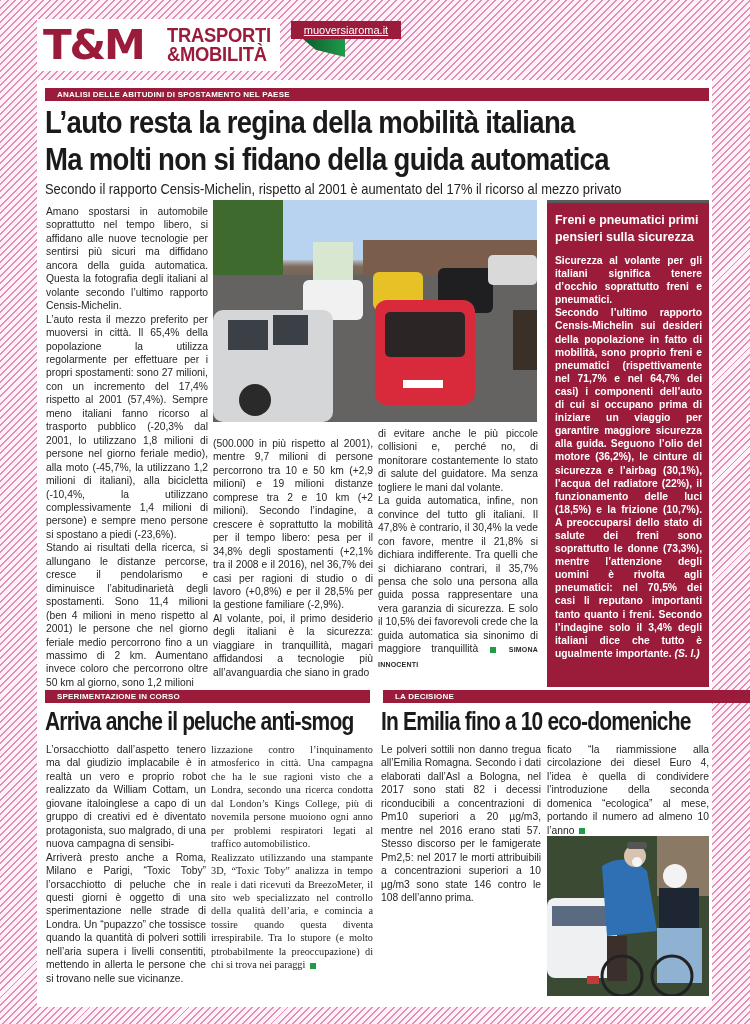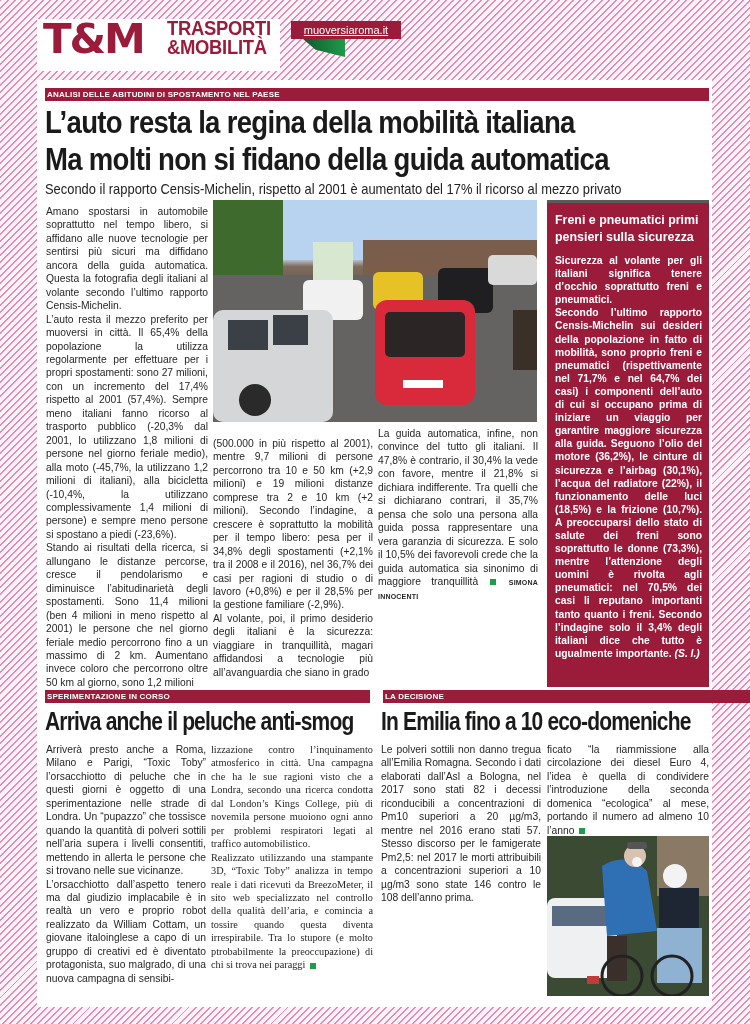--- a/index.html
+++ b/index.html
@@ -6,21 +6,21 @@
   html, body { width: 750px; height: 1024px; overflow: hidden; }
   body {
     position: relative;
     background-color: #fbe9f1;
     background-image: repeating-linear-gradient(135deg, #e58ab4 0px, #e58ab4 1.4px, #fdf2f7 1.4px, #fdf2f7 5px);
     font-family: "Liberation Sans", sans-serif;
     color: #1e1e1e;
   }
   .masthead-logo {
     position: absolute; left: 37px; top: 19px; width: 243px; height: 52px;
-    background: #ffffff; display: flex; align-items: flex-start; padding-left: 6px;
+    background: #ffffff; display: flex; align-items: center; padding-left: 6px;
   }
   .logo-tm {
     font-family: "DejaVu Sans", sans-serif; font-weight: bold;
     font-size: 40px; letter-spacing: -2px; color: #9a1b3a; line-height: 1;
     transform: scaleX(1.05); transform-origin: left center; width: 120px;
   }
   .logo-words { margin-left: 4px; color: #9a1b3a; font-weight: bold; line-height: 0.95; }
   .logo-words div { font-size: 20px; letter-spacing: -0.3px; transform: scaleX(0.92); transform-origin: left; }
   .site-badge {
     position: absolute; left: 291px; top: 21px; width: 110px; height: 18px;
@@ -29,21 +29,21 @@
   .site-flag {
     position: absolute; left: 303px; top: 39px; width: 42px; height: 18px;
     background: linear-gradient(90deg, #0d5a2d, #1f9b4a);
     clip-path: polygon(0 0, 100% 0, 100% 100%, 30% 60%);
   }
   .page {
     position: absolute; left: 37px; top: 80px; width: 675px; height: 927px; background: #ffffff;
   }
   .kicker {
     position: absolute; height: 13px; background: #9a1b3a; color: #fff;
-    font-size: 8px; font-weight: bold; letter-spacing: 0.2px; line-height: 13px; padding-left: 2px;
+    font-size: 8px; font-weight: bold; letter-spacing: 0.2px; line-height: 13px; padding-left: 12px;
     text-transform: uppercase;
   }
   .headline {
     position: absolute; left: 8px; top: 24px; width: 665px;
     font-family: "Liberation Sans", sans-serif; font-weight: bold;
     font-size: 32px; line-height: 37px; color: #1a1a1a; letter-spacing: -0.8px;
     transform: scaleX(0.86); transform-origin: left top; width: 775px;
   }
   .subhead {
     position: absolute; left: 8px; top: 100px; font-size: 15px; color: #222;
@@ -125,20 +125,21 @@
       <rect x="300" y="110" width="24" height="60" fill="#3a3028"></rect>
     </svg>
   </div>
 
   <div class="col" style="left:176px; top:357px; width:160px;">
     <p>(500.000 in più rispetto al 2001), mentre 9,7 milioni di persone percorrono tra 10 e 50 km (+2,9 milioni) e 19 milioni distanze comprese tra 2 e 10 km (+2 milioni). Secondo l’indagine, a crescere è soprattutto la mobilità per il tempo libero: pesa per il 34,8% degli spostamenti (+2,1% tra il 2008 e il 2016), nel 36,7% dei casi per ragioni di studio o di lavoro (+0,8%) e per il 28,5% per la gestione familiare (-2,9%).</p>
     <p>Al volante, poi, il primo desiderio degli italiani è la sicurezza: viaggiare in tranquillità, magari affidandosi a tecnologie più all’avanguardia che siano in grado</p>
   </div>
 
   <div class="col" style="left:341px; top:347px; width:160px;">
+    <p>di evitare anche le più piccole collisioni e, perché no, di monitorare costantemente lo stato di salute del guidatore. Ma senza togliere le mani dal volante.</p>
     <p>
       <span>La guida automatica, infine, non convince del tutto gli italiani. Il 47,8% è contrario, il 30,4% la vede con favore, mentre il 21,8% si dichiara indifferente. Tra quelli che si dichiarano contrari, il 35,7% pensa che solo una persona alla guida possa rappresentare una vera garanzia di sicurezza. E solo il 10,5% dei favorevoli crede che la guida automatica sia sinonimo di maggiore tranquillità</span>
       <span class="sq"></span>
       <span class="byline">SIMONA INNOCENTI</span>
     </p>
   </div>
 
   <div class="sidebar-box">
     <div class="sidebar-title">Freni e pneumatici primi pensieri sulla sicurezza</div>
     <div class="sidebar-body">
@@ -146,22 +147,22 @@
       <p>
         <span>Secondo l’ultimo rapporto Censis-Michelin sui desideri della popolazione in fatto di mobilità, sono proprio freni e pneumatici (rispettivamente nel 71,7% e nel 64,7% dei casi) i componenti dell’auto di cui si occupano prima di iniziare un viaggio per garantire maggiore sicurezza alla guida. Seguono l’olio del motore (36,2%), le cinture di sicurezza e l’airbag (30,1%), l’acqua del radiatore (22%), il funzionamento delle luci (18,5%) e la frizione (10,7%). A preoccuparsi dello stato di salute dei freni sono soprattutto le donne (73,3%), mentre l’attenzione degli uomini è rivolta agli pneumatici: nel 70,5% dei casi li reputano importanti tanto quanto i freni. Secondo l’indagine solo il 3,4% degli italiani dice che tutto è ugualmente importante.</span>
         <i>(S. I.)</i>
       </p>
     </div>
   </div>
 
   <div class="kicker" style="left:8px; top:610px; width:325px;">Sperimentazione in corso</div>
   <div class="sub-headline" style="left:8px; top:627px;">Arriva anche il peluche anti-smog</div>
   <div class="col" style="left:9px; top:663px; width:160px;">
+    <p>L’orsacchiotto dall’aspetto tenero ma dal giudizio implacabile è in realtà un vero e proprio robot realizzato da William Cottam, un giovane italoinglese a capo di un gruppo di creativi ed è diventato protagonista, suo malgrado, di una nuova campagna di sensibi-</p>
     <p>Arriverà presto anche a Roma, Milano e Parigi, “Toxic Toby” l’orsacchiotto di peluche che in questi giorni è oggetto di una sperimentazione nelle strade di Londra. Un “pupazzo” che tossisce quando la quantità di polveri sottili nell’aria supera i livelli consentiti, mettendo in allerta le persone che si trovano nelle sue vicinanze.</p>
-    <p>L’orsacchiotto dall’aspetto tenero ma dal giudizio implacabile è in realtà un vero e proprio robot realizzato da William Cottam, un giovane italoinglese a capo di un gruppo di creativi ed è diventato protagonista, suo malgrado, di una nuova campagna di sensibi-</p>
   </div>
   <div class="col" style="left:174px; top:663px; width:162px;font-family:Liberation Serif, serif;">
     <p>lizzazione contro l’inquinamento atmosferico in città. Una campagna che ha le sue ragioni visto che a Londra, secondo una ricerca condotta dal London’s Kings College, più di novemila persone muoiono ogni anno per problemi respiratori legati al traffico automobilistico.</p>
     <p>
       <span>Realizzato utilizzando una stampante 3D, “Toxic Toby” analizza in tempo reale i dati ricevuti da BreezoMeter, il sito web specializzato nel controllo della qualità dell’aria, e comincia a tossire quando questa diventa irrespirabile. Tra lo stupore (e molto ptrobabilmente la preoccupazione) di chi si trova nei paraggi</span>
       <span class="sq"></span>
     </p>
   </div>
 
   <div class="kicker" style="left:346px; top:610px; width:386px;">La decisione</div>

